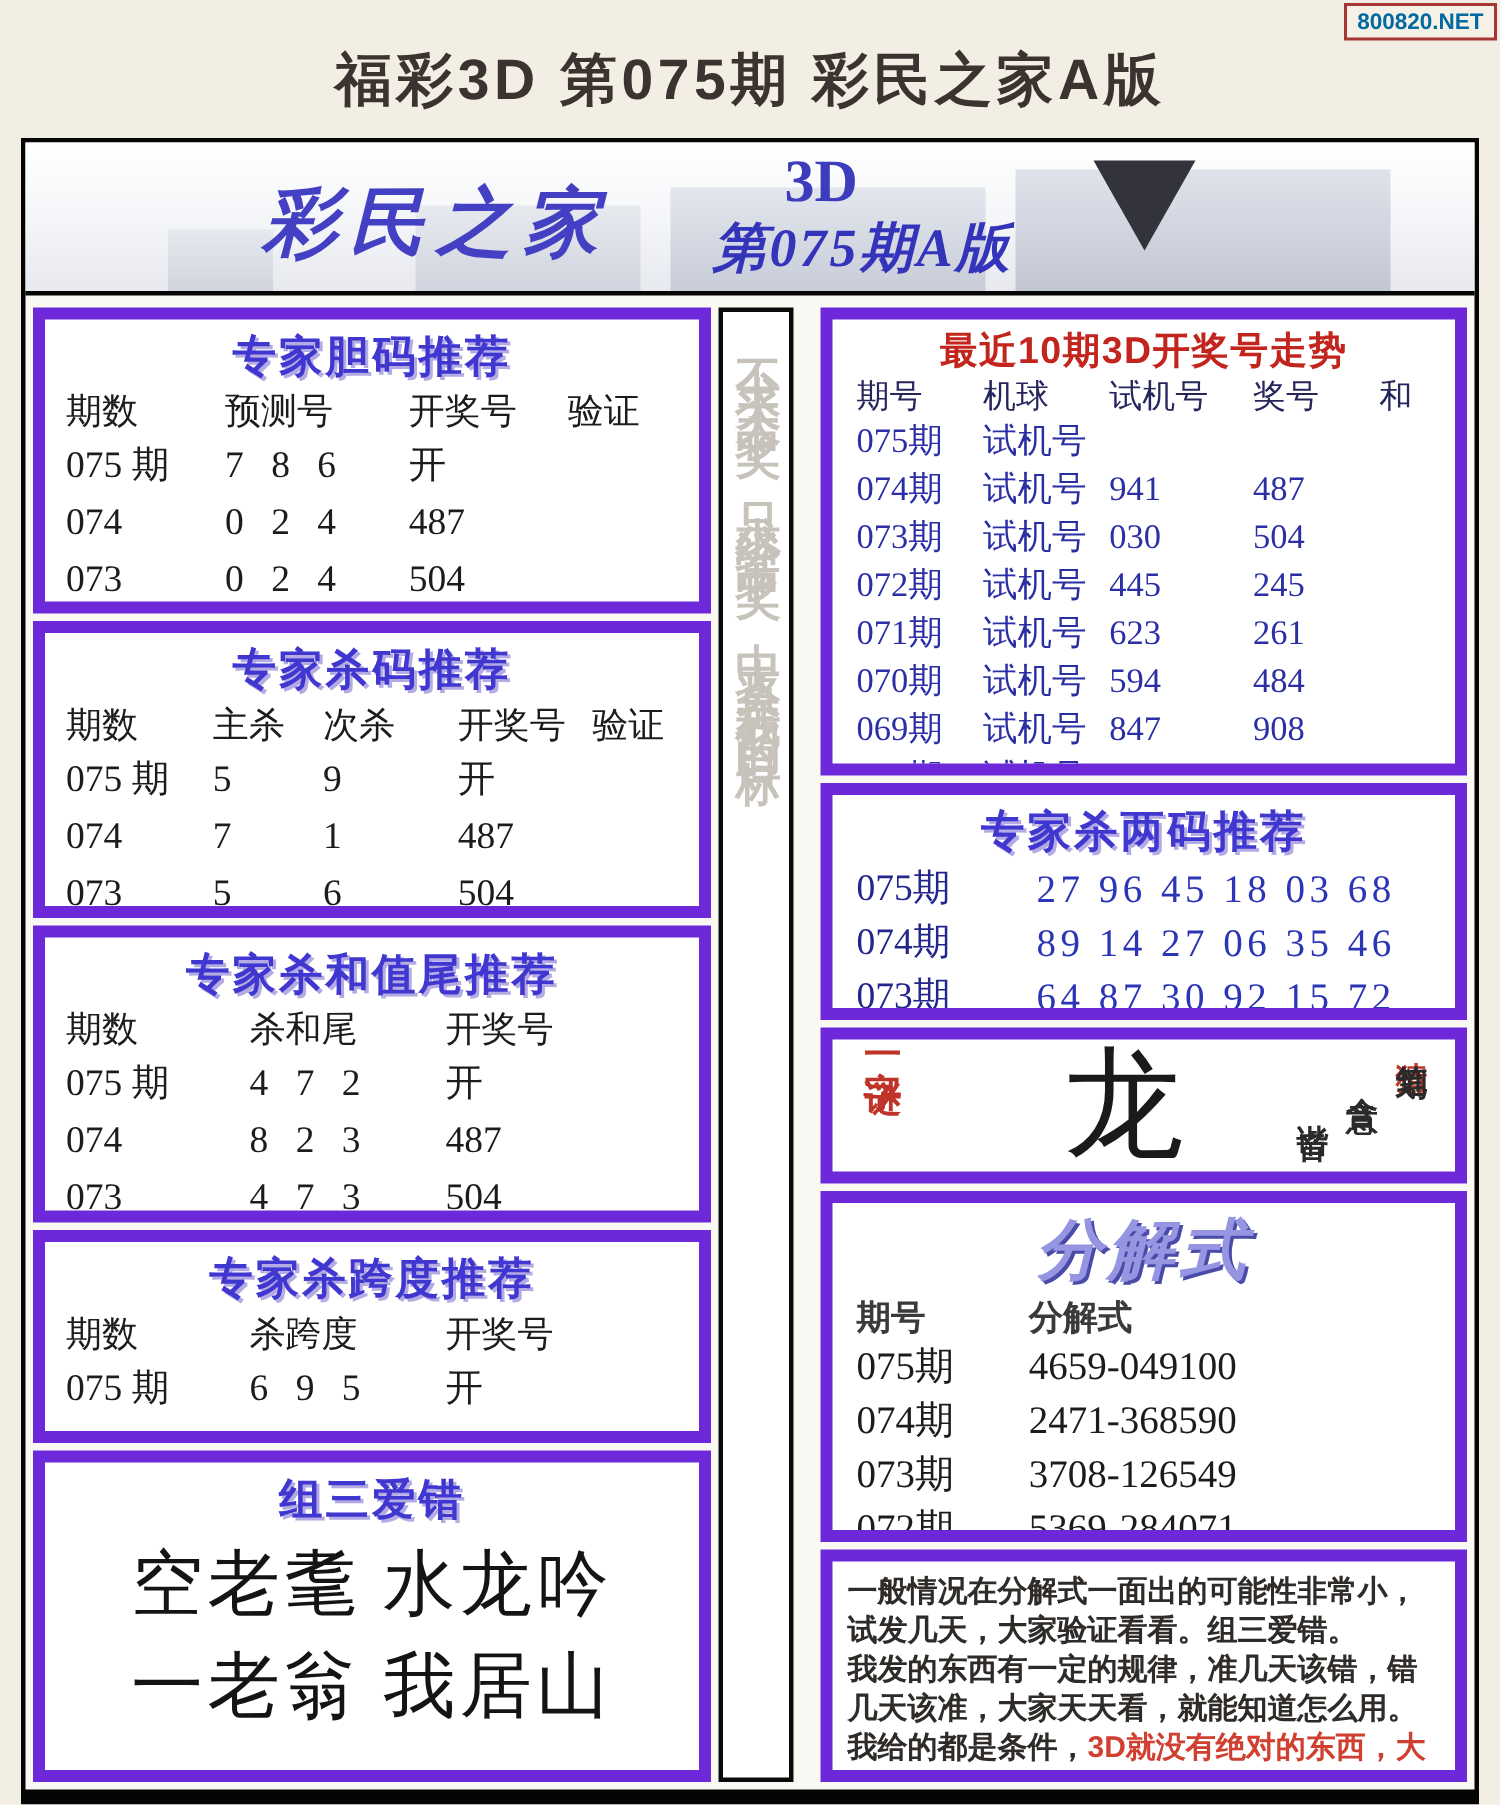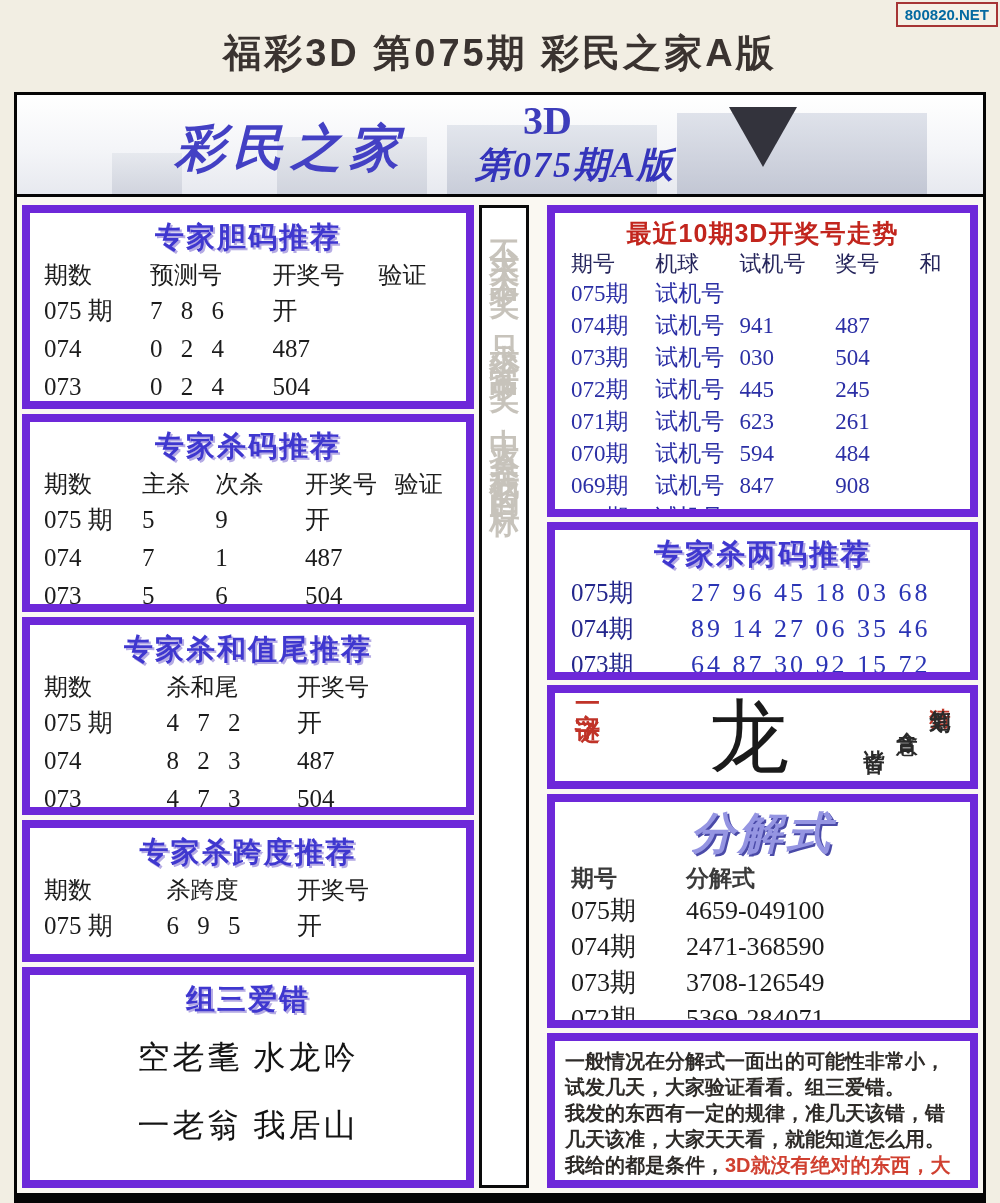--- a/index.html
+++ b/index.html
@@ -86,21 +86,21 @@
   .fenjie { grid-template-columns:30% 70%; padding:0 16px; }
   .fenjie .fj-th { font:bold 23px "Liberation Sans", sans-serif; color:#3a3a3a; line-height:30px; }
   .fenjie .td { font-size:26px; line-height:36px; }
 
   
   .note { padding:7px 10px 0; font:bold 20px "Liberation Sans", sans-serif; color:#2e2b28;
           line-height:1.3; white-space:pre-line; }
   .note-red { color:#d04030; }
 
   
-  .poem { text-align:center; font-size:32px; color:#141414; letter-spacing:3px; line-height:62px; margin-top:6px; }
+  .poem { text-align:center; font-size:48px; color:#141414; letter-spacing:3px; line-height:62px; margin-top:6px; }
 
   
   .slogan { font:bold 30px "Liberation Sans", sans-serif; color:#c7c3bb; letter-spacing:10px; }
   .sg1 { margin-top:8px; } .sg2 { margin-top:34px; } .sg3 { margin-top:34px; }
 </style>
 </head>
 <body>
 
 <div class="badge">800820.NET</div>
 <h1 class="page-title">福彩3D 第075期 彩民之家A版</h1>

